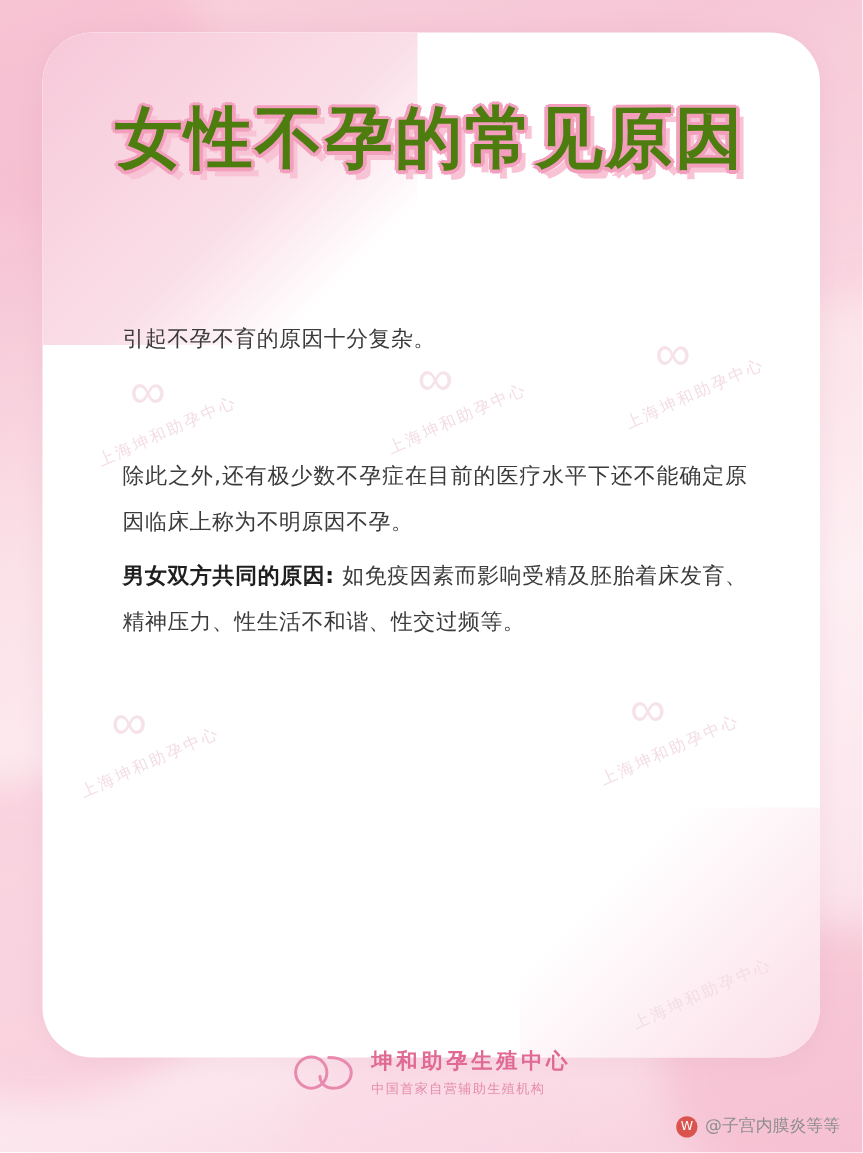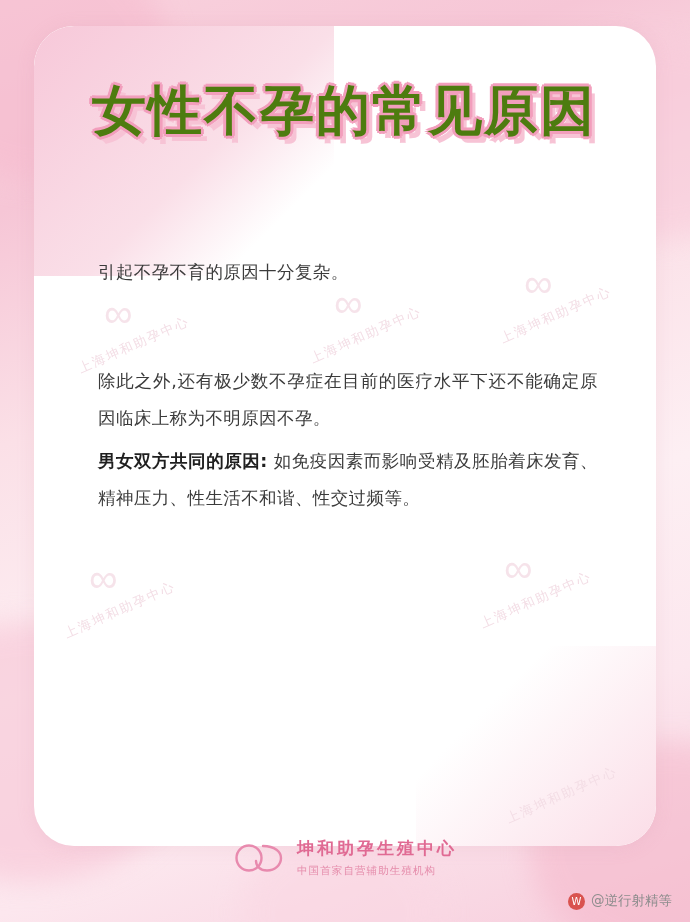--- a/index.html
+++ b/index.html
@@ -239,15 +239,15 @@
       </div>
       <div class="brand-text">
         <div class="brand-name">坤和助孕生殖中心</div>
         <div class="brand-sub">中国首家自营辅助生殖机构</div>
       </div>
     </div>
   </div>
 
   <div class="weibo">
     <span class="weibo-icon">W</span>
-    <span>@逆行射精等</span>
+    <span>@子宫内膜炎等等</span>
   </div>
 </div>
 
 </body></html>

